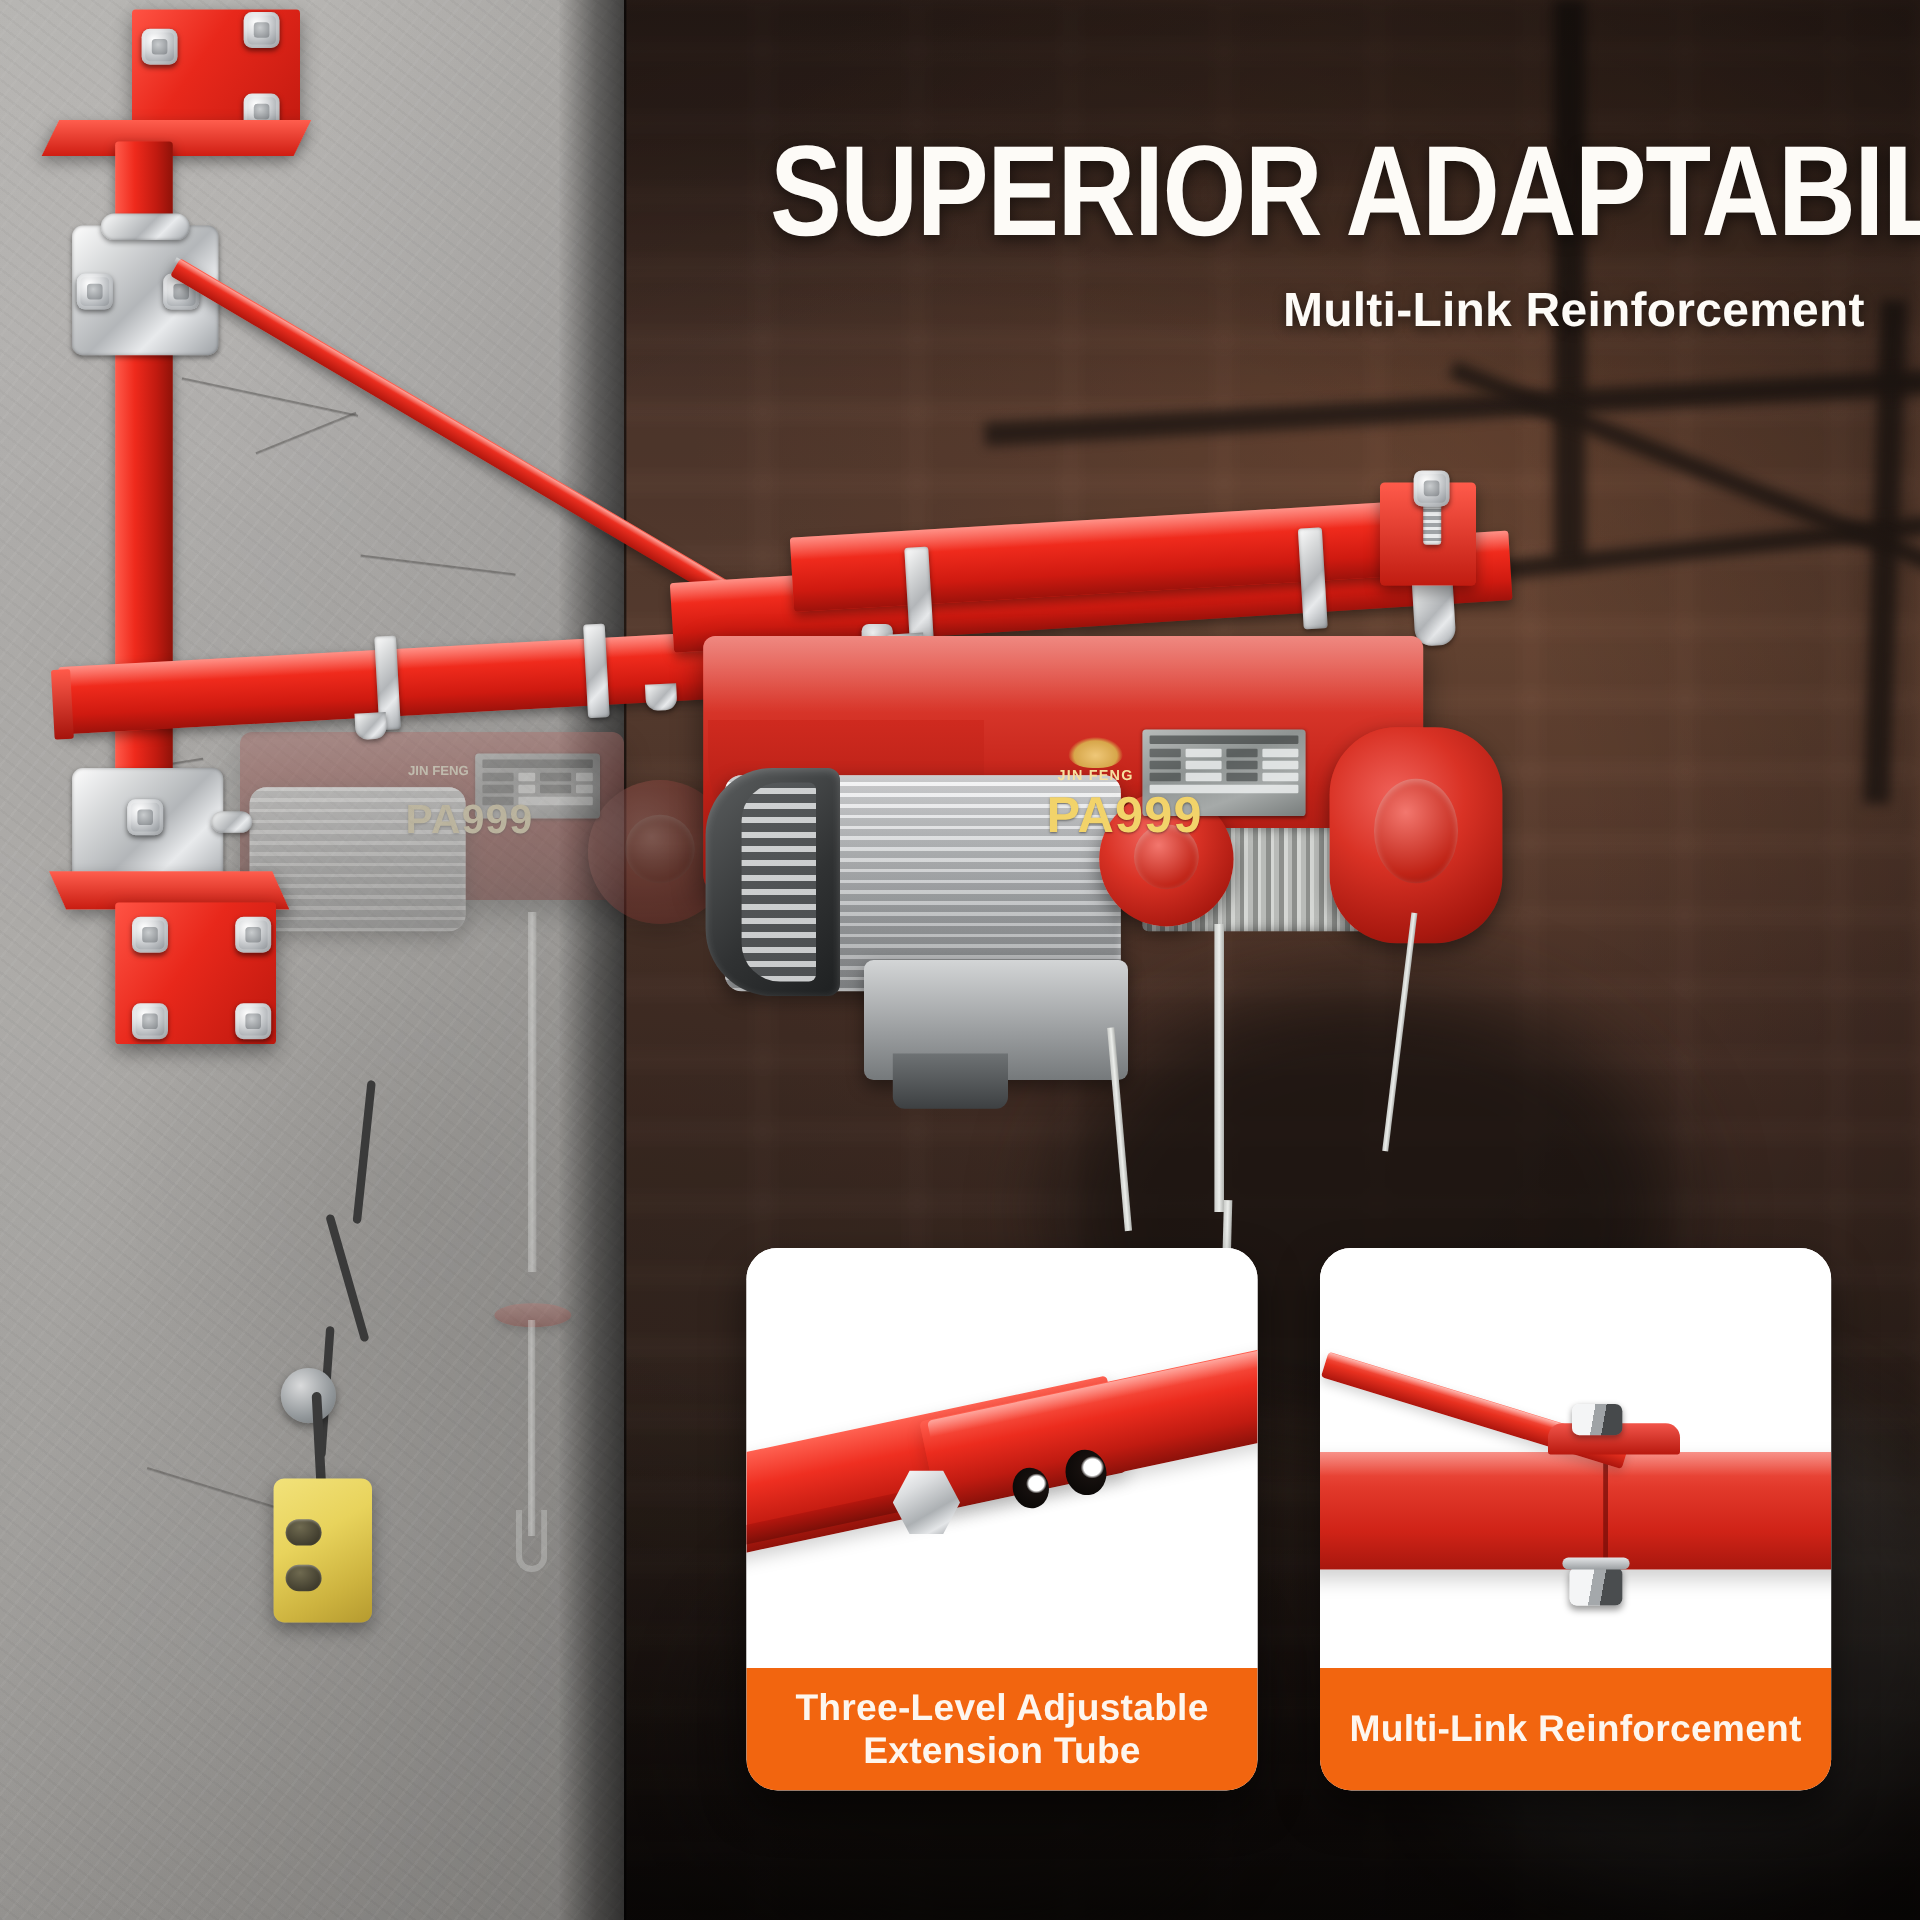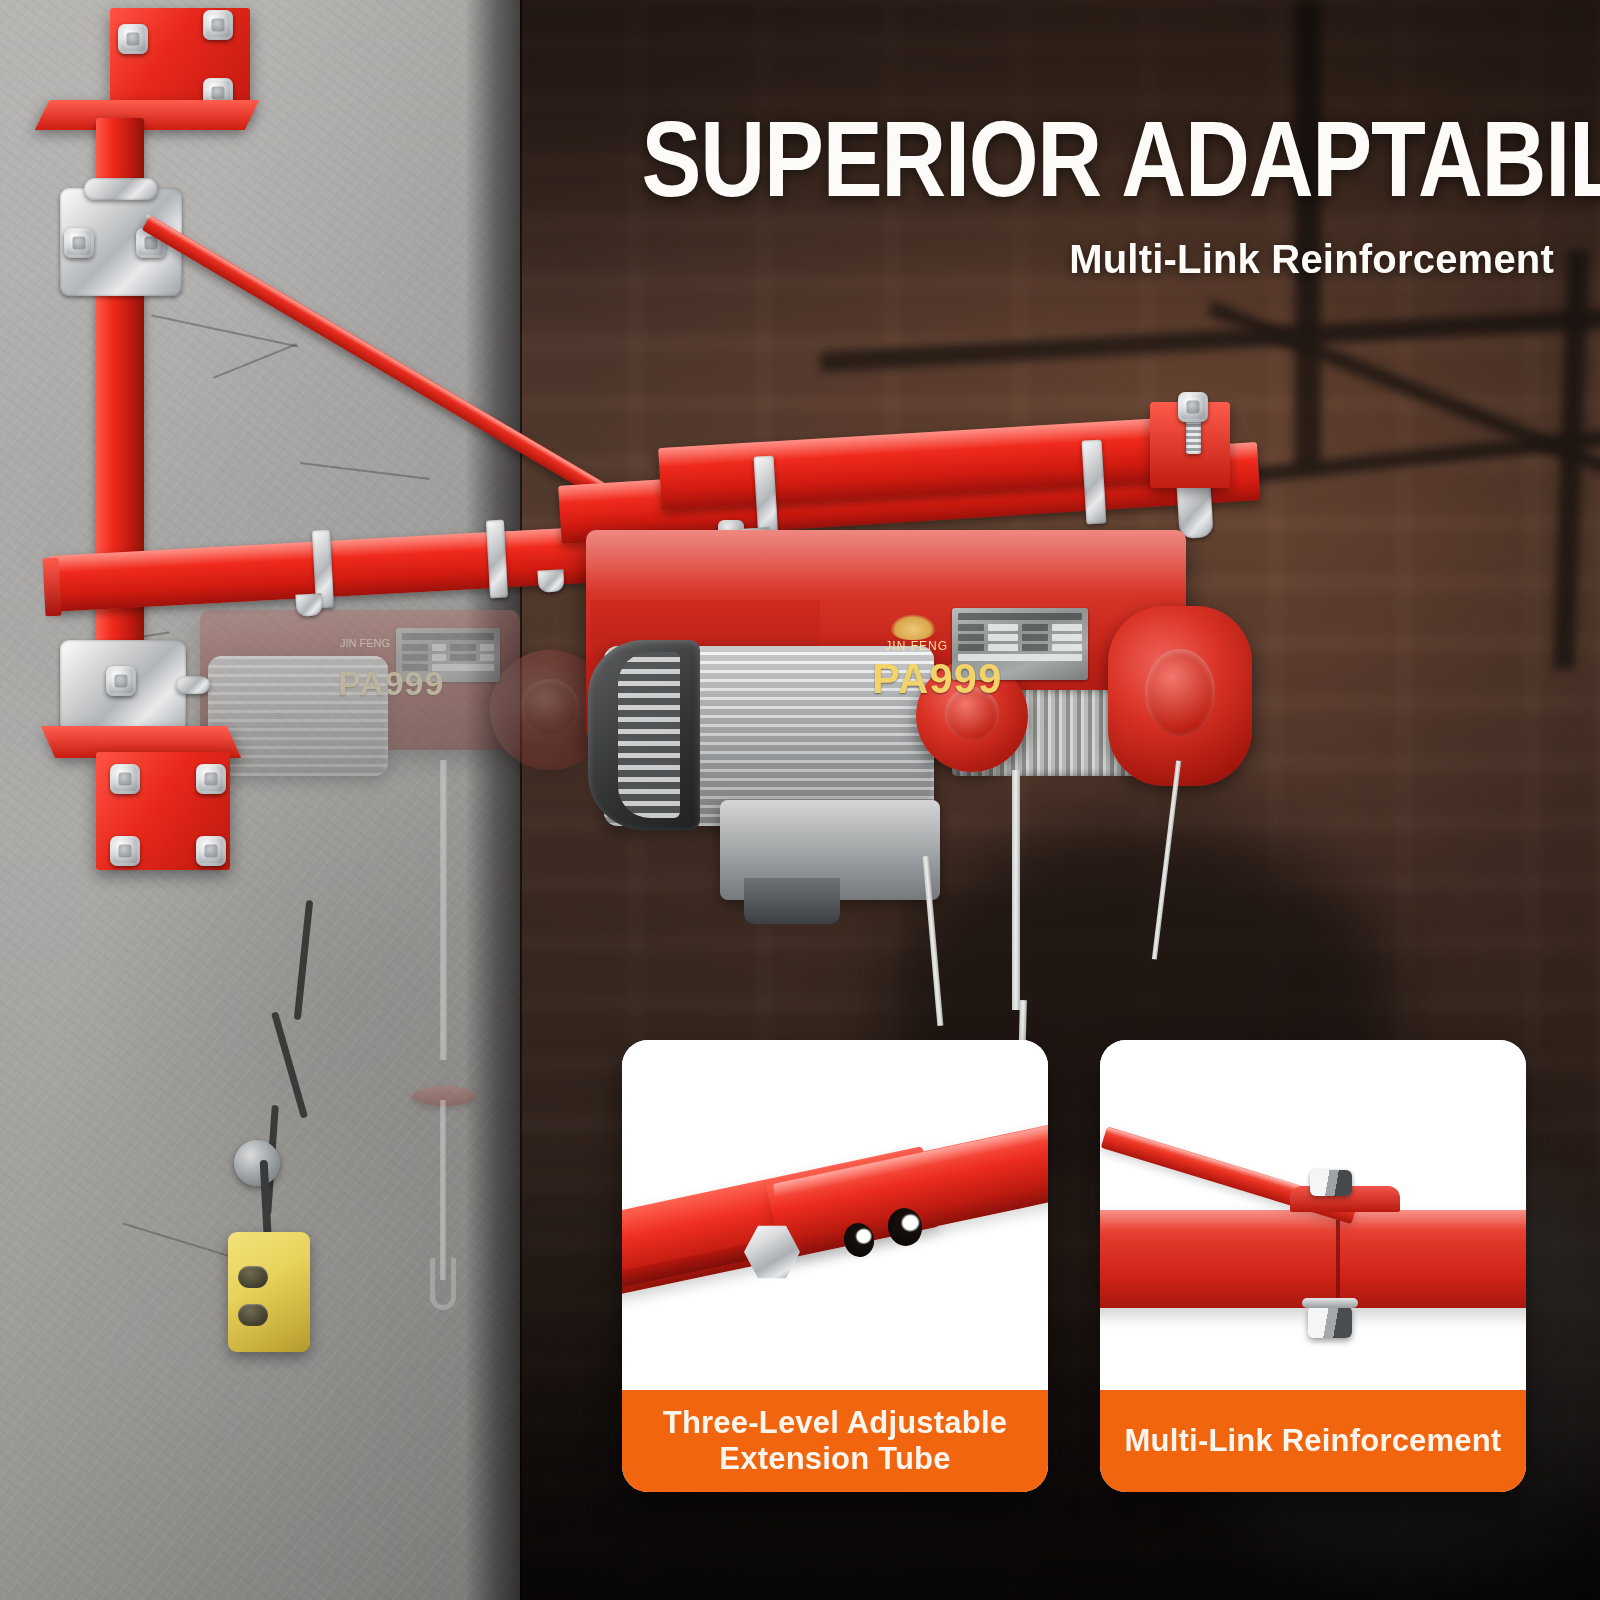--- a/index.html
+++ b/index.html
@@ -175,21 +175,21 @@
   }
   .plate .pl-hd{height:7px;background:rgba(40,44,44,.55);border-radius:1px;margin-bottom:4px;}
   .plate .pl-row{display:flex;gap:4px;margin-bottom:3px;}
   .plate .pl-k{height:7px;flex:0 0 26px;background:rgba(40,44,44,.5);border-radius:1px;}
   .plate .pl-v{height:7px;flex:1;background:rgba(240,243,243,.8);border-radius:1px;}
   .brandmark{
     position:absolute;color:#f2d36a;font-weight:700;letter-spacing:1px;
     text-shadow:0 1px 2px rgba(0,0,0,.45);
   }
   .logo-badge{
-    position:absolute;color:#f6e0a0;font-weight:400;text-align:right;line-height:1;
+    position:absolute;color:#f6e0a0;font-weight:700;text-align:center;line-height:1;
   }
 
   
   .pendant{
     position:absolute;border-radius:9px;
     background:linear-gradient(150deg,#f2e27a 0%,#e8d35c 40%,#cdb33f 75%,#b59a2f 100%);
     box-shadow:0 6px 14px rgba(0,0,0,.35);
   }
   .pbtn{position:absolute;width:30px;height:22px;border-radius:11px;
     background:radial-gradient(ellipse at 40% 30%,#6f6a50,#2e2b20);

